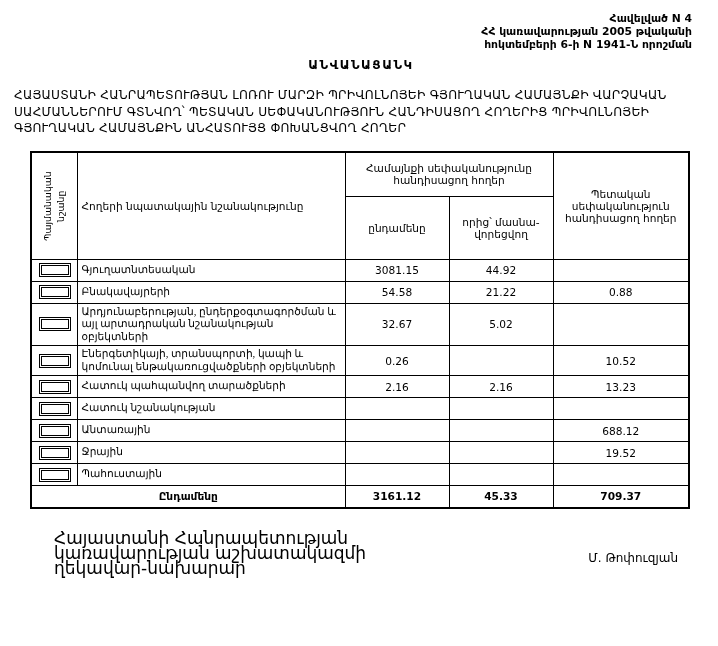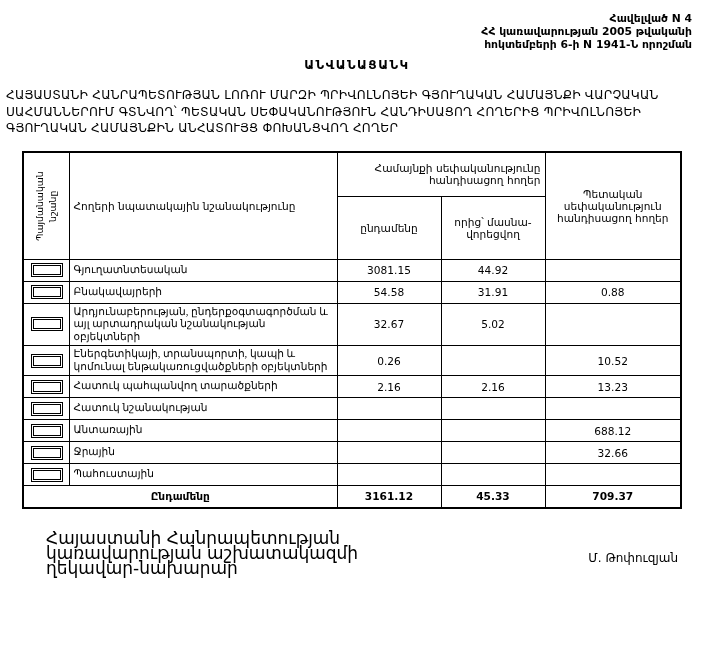--- a/index.html
+++ b/index.html
@@ -2,21 +2,21 @@
 <html><head>
 <meta charset="utf-8">
 <style>
   * { margin:0; padding:0; box-sizing:border-box; }
   html,body { background:#fff; }
   body {
     width:718px; height:646px; overflow:hidden;
     color:#000;
     font-family:"DejaVu Sans", sans-serif;
   }
-  .page { width:718px; height:646px; padding:12px 26px 0 22px; position:relative; }
+  .page { width:718px; height:646px; padding:12px 26px 0 30px; position:relative; }
 
   
   .appendix { text-align:right; font-size:10.8px; font-weight:bold; line-height:13px; }
 
   
   .doc-title { text-align:center; font-size:12px; font-weight:bold; letter-spacing:1.5px; margin-top:7px; }
 
   
   .subtitle {
     margin:15px -14px 8px -16px;
@@ -32,21 +32,21 @@
   .land-table th, .land-table td {
     border:1px solid #000; font-size:10.6px; font-weight:normal;
     padding:2px 4px; vertical-align:middle;
   }
   .col-sym { width:46px; }
   .col-purpose { width:268px; }
   .col-ctotal { width:104px; }
   .col-priv { width:106px; }
   .col-state { width:136px; }
 
-  .group-head { text-align:right; height:44px; font-size:10.8px; }
+  .group-head { text-align:center; height:44px; font-size:10.8px; }
   .sub-head { text-align:center; height:62px; font-size:10.8px; }
   .state-head { text-align:center; font-size:10.8px; }
   .purpose-head { text-align:left; padding-left:8px; font-size:10.8px; }
 
   .vert {
     writing-mode:vertical-rl; transform:rotate(180deg);
     height:102px; margin:0 auto; font-size:9.3px; line-height:1.35;
     white-space:normal; text-align:center;
   }
 
@@ -111,21 +111,21 @@
         <td class="cell-num"></td>
       </tr>
       <tr>
         <td>
             <div class="symbol-box">
               <div class="inner"></div>
             </div>
           </td>
         <td class="cell-purpose">Բնակավայրերի</td>
         <td class="cell-num">54.58</td>
-        <td class="cell-num">31.91</td>
+        <td class="cell-num">21.22</td>
         <td class="cell-num">0.88</td>
       </tr>
       <tr>
         <td>
             <div class="symbol-box">
               <div class="inner"></div>
             </div>
           </td>
         <td class="cell-purpose">Արդյունաբերության, ընդերքօգտագործման և այլ արտադրական նշանակության օբյեկտների</td>
         <td class="cell-num">32.67</td>
@@ -178,21 +178,21 @@
       </tr>
       <tr>
         <td>
             <div class="symbol-box">
               <div class="inner"></div>
             </div>
           </td>
         <td class="cell-purpose">Ջրային</td>
         <td class="cell-num"></td>
         <td class="cell-num"></td>
-        <td class="cell-num">32.66</td>
+        <td class="cell-num">19.52</td>
       </tr>
       <tr>
         <td>
             <div class="symbol-box">
               <div class="inner"></div>
             </div>
           </td>
         <td class="cell-purpose">Պահուստային</td>
         <td class="cell-num"></td>
         <td class="cell-num"></td>

